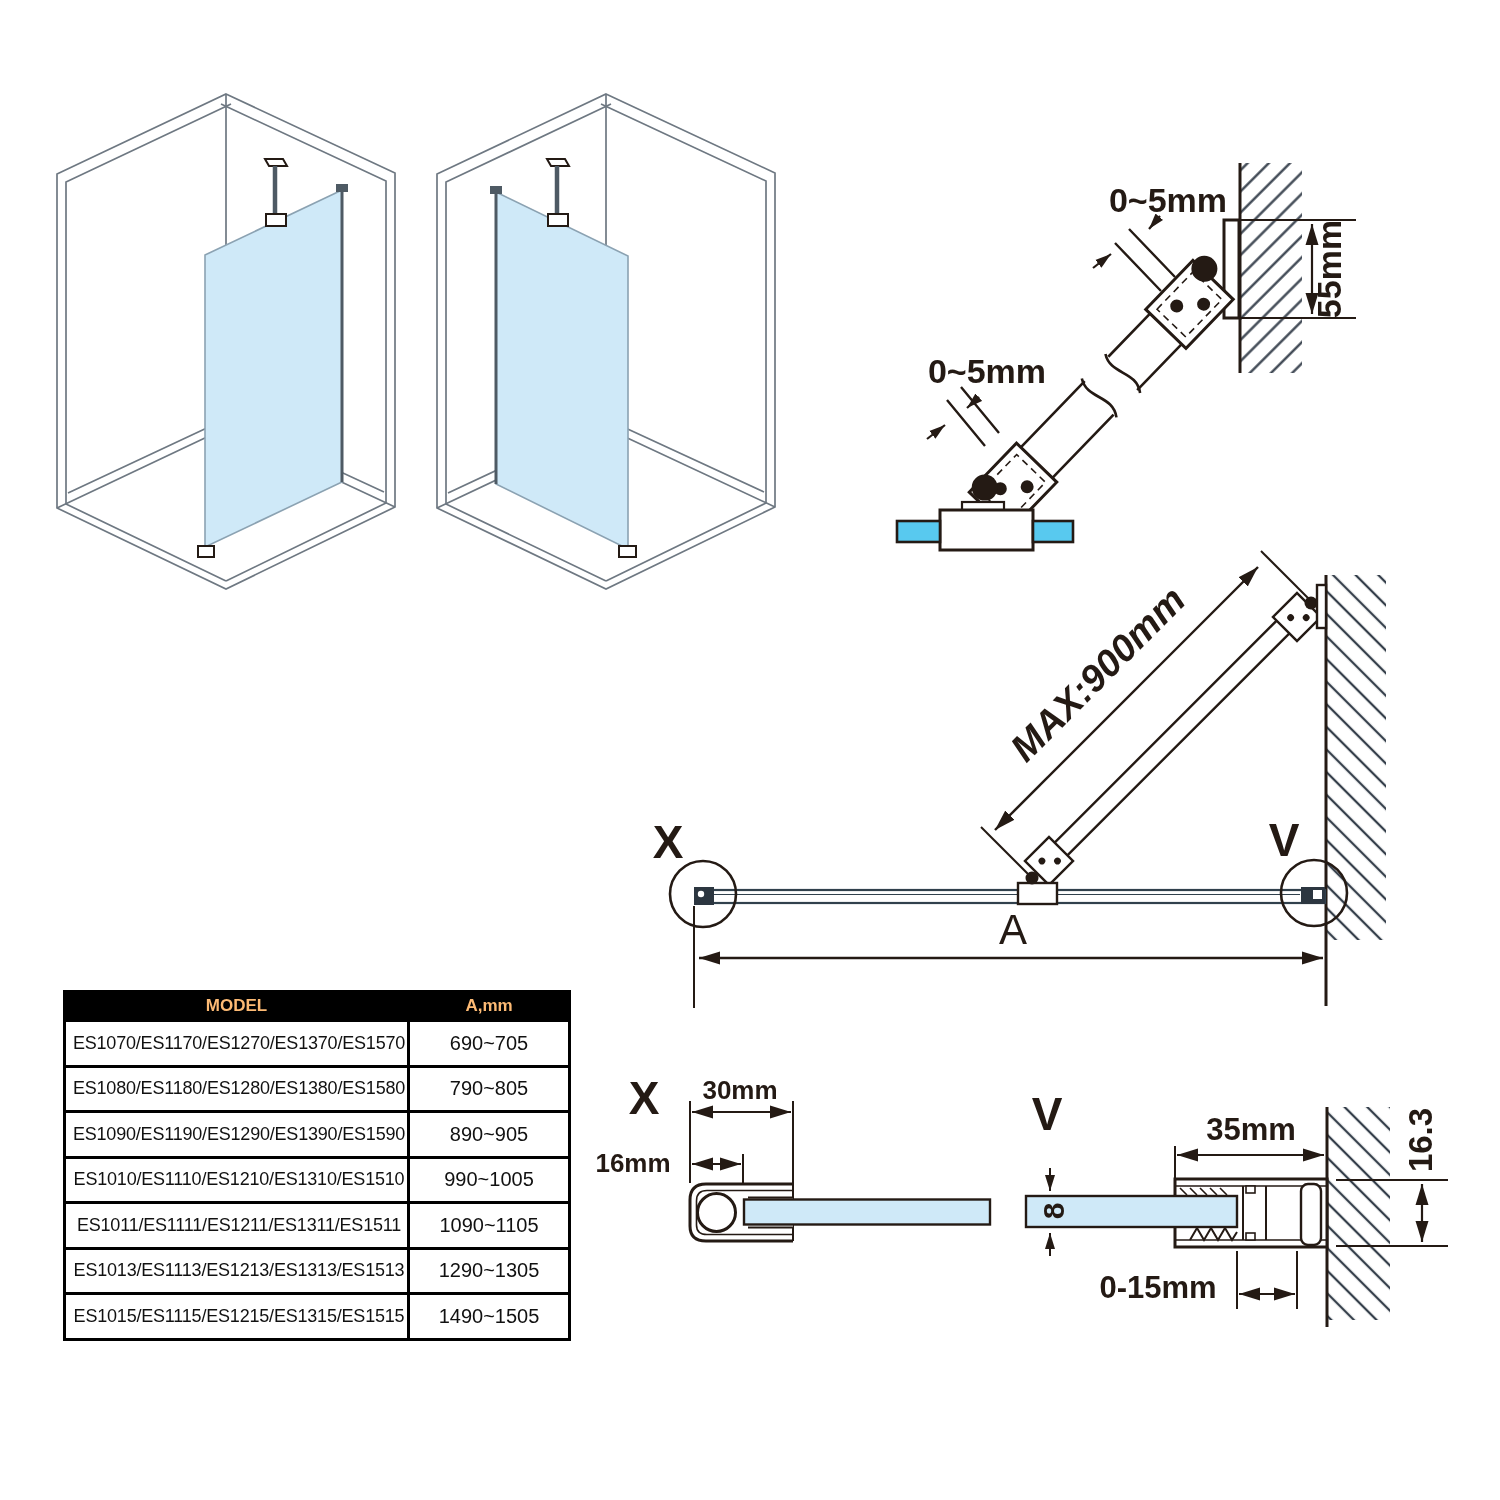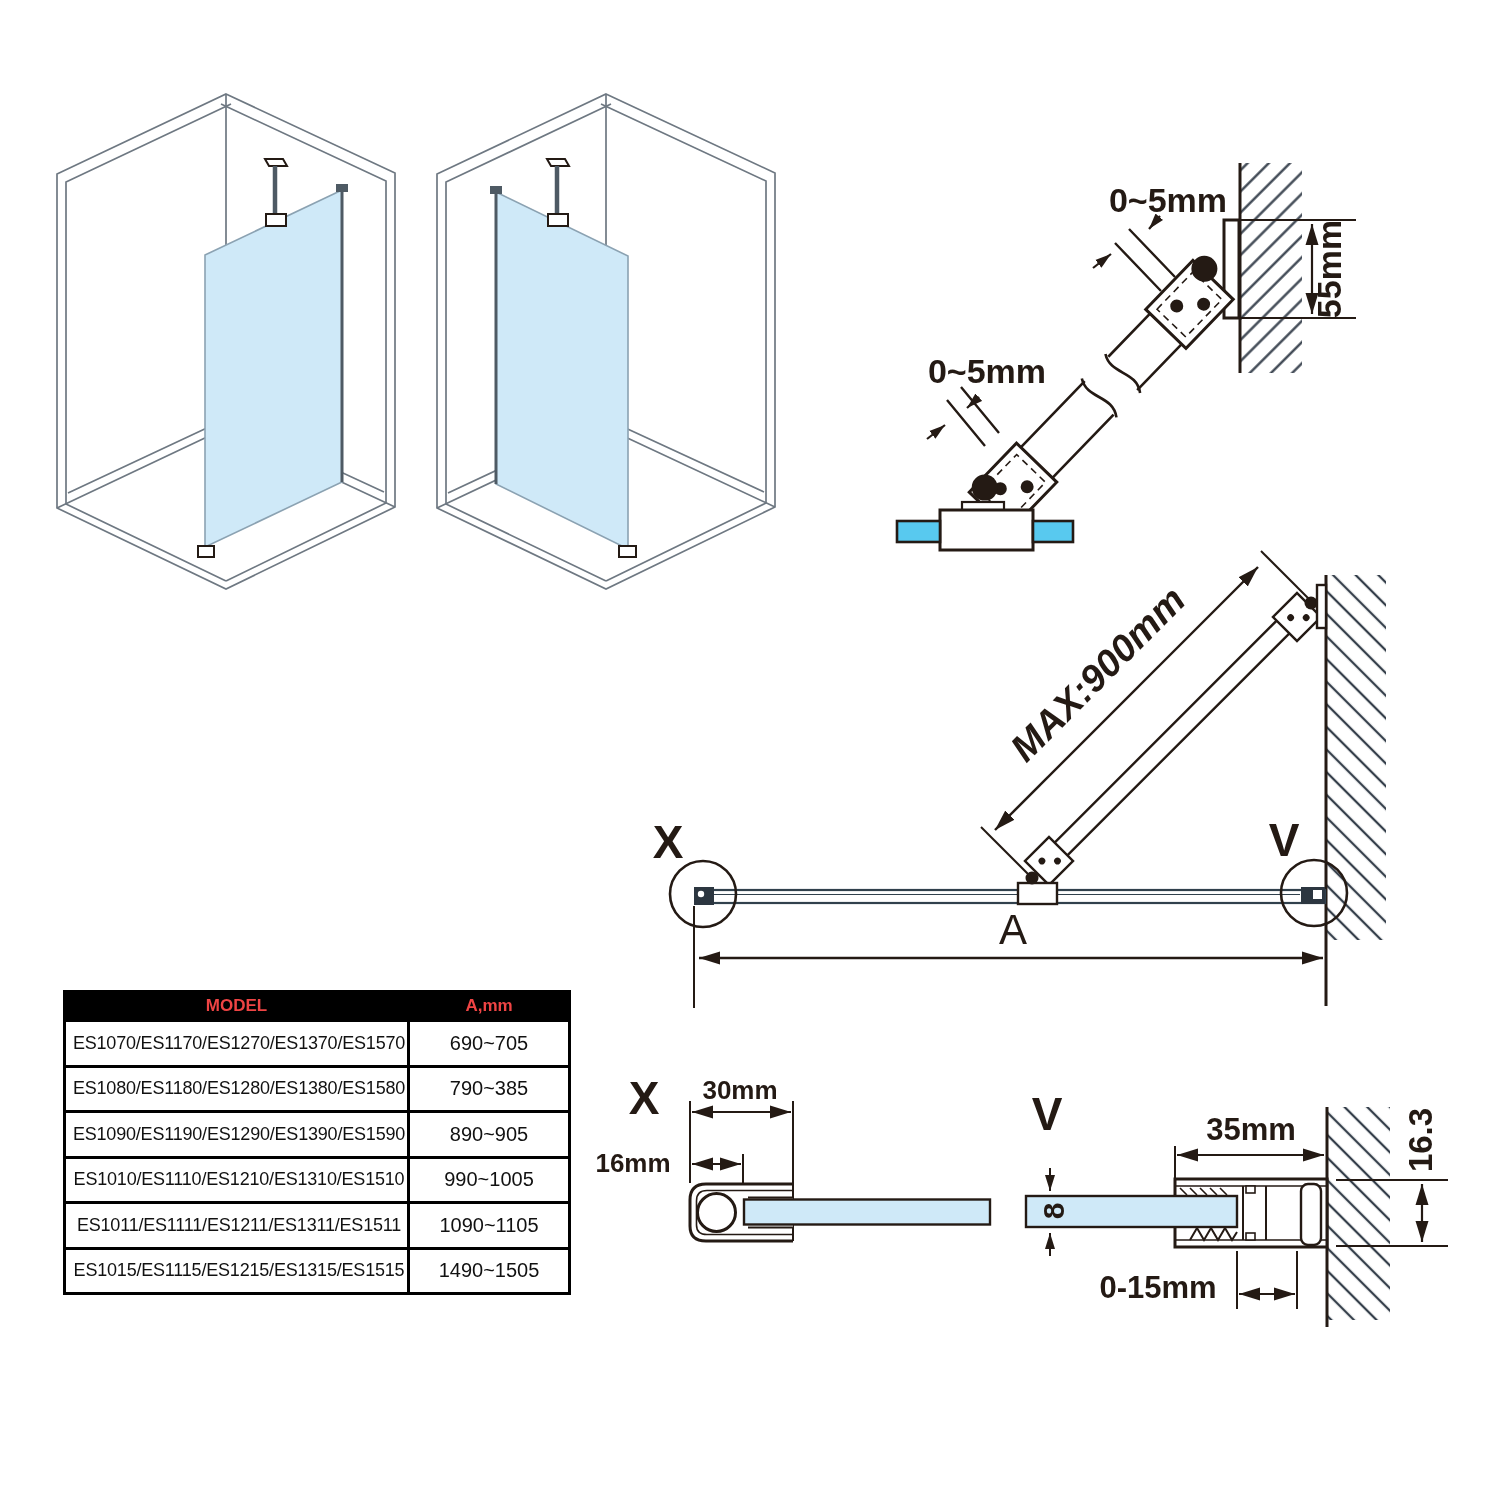--- a/index.html
+++ b/index.html
@@ -18,21 +18,21 @@
   .metal{fill:#4e5a64;stroke:none;}
   .pg{fill:#ffffff;stroke:#31414d;stroke-width:2.2px;}
   .pgl{fill:none;stroke:#31414d;stroke-width:1.1px;}
   .cap{fill:#2c3640;stroke:none;}
   .txt{font-family:"Liberation Sans",sans-serif;font-weight:bold;fill:#241a14;}
   .txtn{font-family:"Liberation Sans",sans-serif;font-weight:normal;fill:#241a14;}
   
   .model-table{position:absolute;left:63px;top:990px;width:495px;border-collapse:collapse;table-layout:fixed;
     font-family:"Liberation Sans",sans-serif;color:#111;}
   .model-table th,.model-table td{border:3px solid #000;}
-  .model-table th{background:#000000;color:#ef4444;font-size:17px;font-weight:bold;height:24px;text-align:center;}
+  .model-table th{background:#000000;color:#fdba74;font-size:17px;font-weight:bold;height:24px;text-align:center;}
   .model-table td{height:40.5px;font-size:18px;background:#fff;}
   .model-table td.model{padding-left:6px;text-align:center;letter-spacing:-0.2px;}
   .model-table td.val{text-align:center;font-size:20px;}
   .col1{width:339px;} .col2{width:156px;}
 </style>
 </head>
 <body>
 
 <div class="canvas">
 
@@ -257,34 +257,38 @@
       <th class="col2">A,mm</th>
     </tr>
   </thead>
   <tbody>
     <tr>
           <td class="model">ES1070/ES1170/ES1270/ES1370/ES1570</td>
           <td class="val">690~705</td>
         </tr>
     <tr>
           <td class="model">ES1080/ES1180/ES1280/ES1380/ES1580</td>
-          <td class="val">790~385</td>
+          <td class="val">790~805</td>
         </tr>
     <tr>
           <td class="model">ES1090/ES1190/ES1290/ES1390/ES1590</td>
           <td class="val">890~905</td>
         </tr>
     <tr>
           <td class="model">ES1010/ES1110/ES1210/ES1310/ES1510</td>
           <td class="val">990~1005</td>
         </tr>
     <tr>
           <td class="model">ES1011/ES1111/ES1211/ES1311/ES1511</td>
           <td class="val">1090~1105</td>
         </tr>
     <tr>
+          <td class="model">ES1013/ES1113/ES1213/ES1313/ES1513</td>
+          <td class="val">1290~1305</td>
+        </tr>
+    <tr>
           <td class="model">ES1015/ES1115/ES1215/ES1315/ES1515</td>
           <td class="val">1490~1505</td>
         </tr>
   </tbody>
 </table>
 
 </div>
 
 </body></html>

